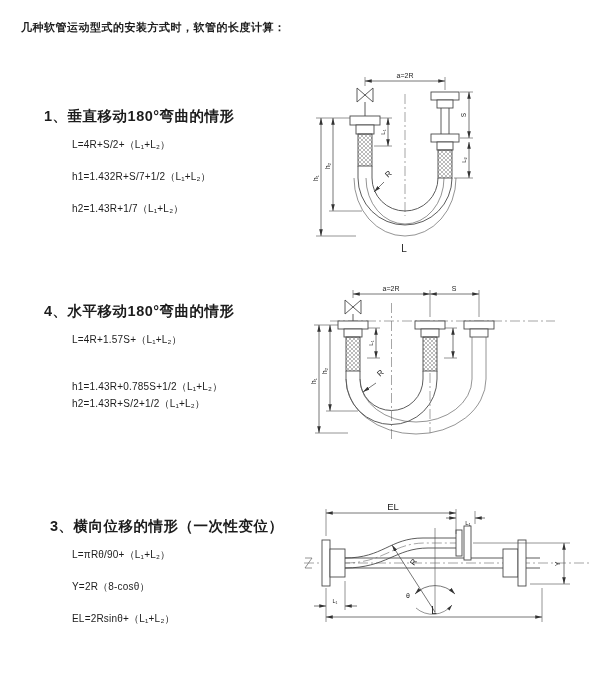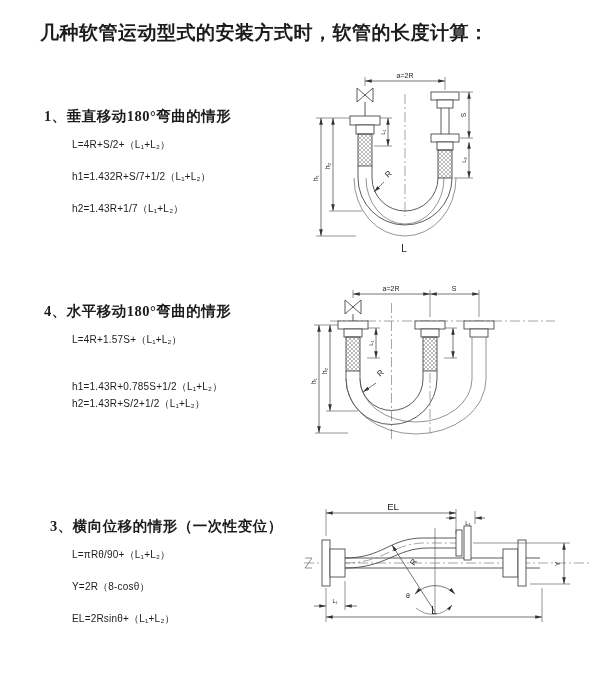--- a/index.html
+++ b/index.html
@@ -1,25 +1,25 @@
 <!DOCTYPE html>
 <html><head>
 <meta charset="utf-8">
 <style>
   html,body{margin:0;padding:0;}
   body{
     width:600px;height:675px;background:#ffffff;position:relative;overflow:hidden;
     font-family:"Liberation Sans","DejaVu Sans",sans-serif;color:#1c1c1c;
   }
   .doc-title{
-    position:absolute;left:40px;top:20px;font-size:19px;font-weight:bold;
+    position:absolute;left:21px;top:20px;font-size:11px;font-weight:bold;
     letter-spacing:0.5px;white-space:nowrap;
   }
   .sec-heading{
-    position:absolute;font-size:14.5px;font-weight:bold;white-space:nowrap;letter-spacing:0.5px;font-family:Liberation Serif, serif;
+    position:absolute;font-size:14.5px;font-weight:bold;white-space:nowrap;letter-spacing:0.5px;
   }
   .formula{
     position:absolute;font-size:10px;font-weight:500;white-space:nowrap;letter-spacing:0.2px;
   }
   svg{position:absolute;}
   svg text{fill:#222;font-family:"Liberation Sans","DejaVu Sans",sans-serif;}
   .ln{stroke:#4a4a4a;stroke-width:0.9;fill:none;}
   .thin{stroke:#5a5a5a;stroke-width:0.65;fill:none;}
   .dim{stroke:#4a4a4a;stroke-width:0.75;fill:none;}
   .cl{stroke:#6a6a6a;stroke-width:0.6;fill:none;stroke-dasharray:10 3 2 3;}

